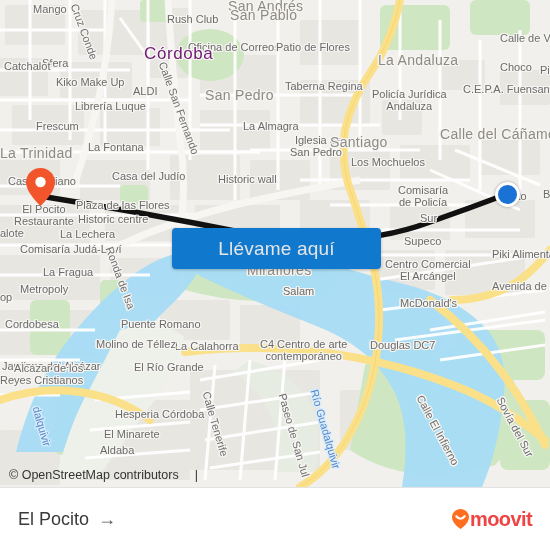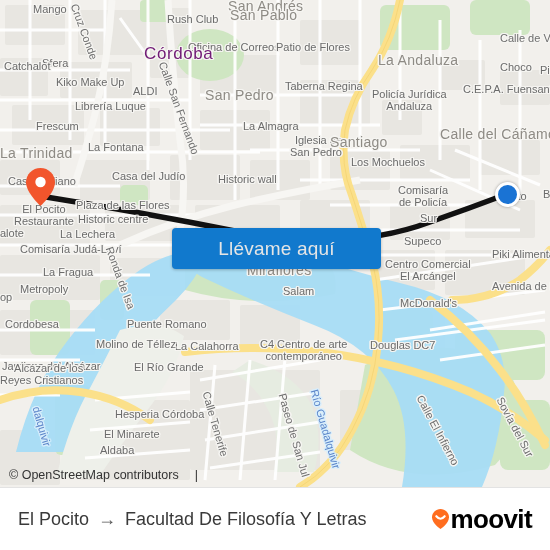--- a/index.html
+++ b/index.html
@@ -68,21 +68,21 @@
   #footer{
     position:absolute;left:0;top:487px;width:550px;height:63px;
     background:#ffffff;border-top:1px solid #e3e3e3;
     display:flex;align-items:center;justify-content:space-between;
     padding:0 18px;box-sizing:border-box;
   }
   #route-title{display:flex;align-items:center;gap:9px;}
   #route-title .rt{font-size:18px;color:#3a3a3a;}
   #route-title .arrow{font-size:18px;color:#555;line-height:1;}
   #brand{display:flex;align-items:center;gap:1px;}
-  #brand .word{font-size:26px;font-weight:bold;color:#000000;letter-spacing:-.6px;}
+  #brand .word{font-size:20px;font-weight:bold;color:#ef4444;letter-spacing:-.6px;}
 </style>
 </head>
 <body>
 
 <div id="app">
 
   <div id="map">
 
     <svg width="550" height="487" viewBox="0 0 550 487">
       <defs>
@@ -254,21 +254,21 @@
         <div class="mlabel mid" style="left: 247px; top: 264px;">Miraflores</div>
         <div class="mlabel two" style="left: 385px; top: 258px; white-space: pre; text-align: center;">Centro Comercial
 El Arcángel</div>
         <div class="mlabel " style="left: 43px; top: 266px;">La Fragua</div>
         <div class="mlabel " style="left: 20px; top: 283px;">Metropoly</div>
         <div class="mlabel " style="left: 0px; top: 291px;">op</div>
         <div class="mlabel " style="left: 283px; top: 285px;">Salam</div>
         <div class="mlabel " style="left: 400px; top: 297px;">McDonald's</div>
         <div class="mlabel street " style="left: 115px; top: 245px; transform: rotate(70deg); transform-origin: left top;">Ronda de Isa</div>
         <div class="mlabel " style="left: 5px; top: 318px;">Cordobesa</div>
-        <div class="mlabel " style="left: 121px; top: 318px; margin-left: 6px;">Puente Romano</div>
+        <div class="mlabel " style="left: 121px; top: 318px;">Puente Romano</div>
         <div class="mlabel " style="left: 175px; top: 340px;">La Calahorra</div>
         <div class="mlabel " style="left: 96px; top: 338px;">Molino de Téllez</div>
         <div class="mlabel two" style="left: 260px; top: 338px; white-space: pre; text-align: center;">C4 Centro de arte
 contemporáneo</div>
         <div class="mlabel " style="left: 370px; top: 339px;">Douglas DC7</div>
         <div class="mlabel " style="left: 2px; top: 360px;">Jardines del Alcázar</div>
         <div class="mlabel two" style="left: 0px; top: 362px; white-space: pre; text-align: right;">Alcázar de los
 Reyes Cristianos</div>
         <div class="mlabel " style="left: 134px; top: 361px;">El Río Grande</div>
         <div class="mlabel street" style="left: 492px; top: 280px;">Avenida de las</div>
@@ -299,21 +299,20 @@
     <div id="attrib">
       <span>© OpenStreetMap contributors</span>
       <span class="sep">|</span>
     </div>
   </div>
 
   <div id="footer">
     <div id="route-title">
       <span class="rt">El Pocito</span>
       <span class="arrow">→</span>
-      <span class="rt">Facultad De Filosofía Y Letras</span>
     </div>
     <div id="brand">
       <span>
         <svg width="17" height="20" viewBox="0 0 17 20" style="display:block">
           <path d="M8.5 0 C3.8 0 0 3.7 0 8.3 C0 14.5 8.5 20 8.5 20 C8.5 20 17 14.5 17 8.3 C17 3.7 13.2 0 8.5 0 Z" fill="#ff6d1f"></path>
           <path d="M4.3 7.2 Q8.5 12.2 12.7 7.2" stroke="#ffffff" stroke-width="2.1" fill="none" stroke-linecap="round"></path>
         </svg>
       </span>
       <span class="word">moovit</span>
     </div>

